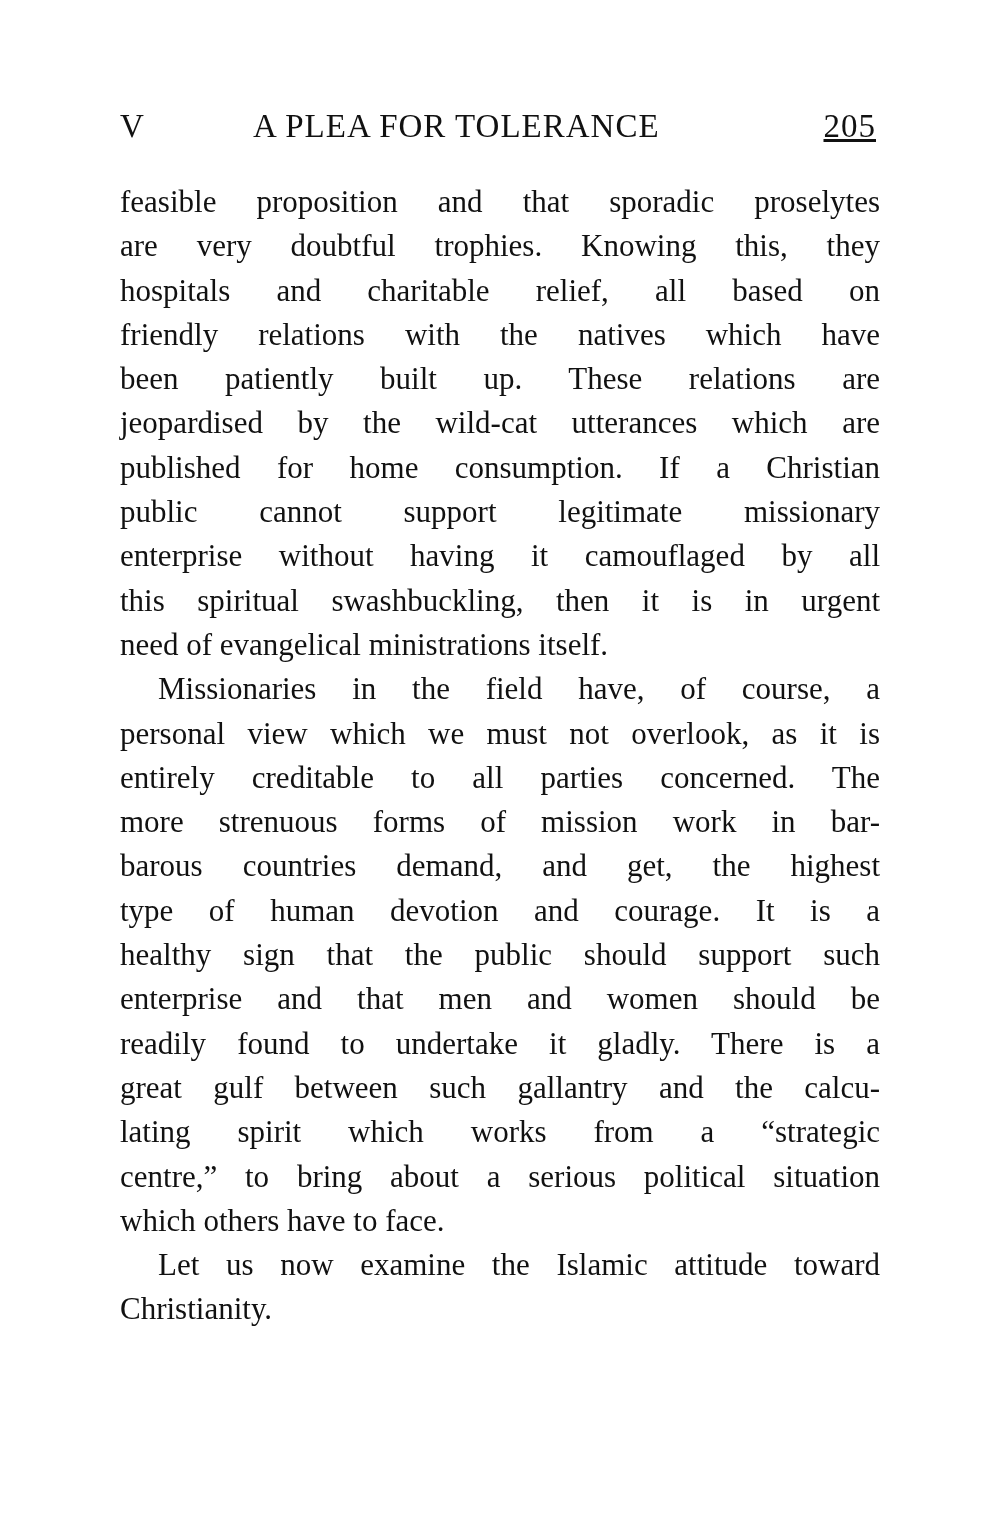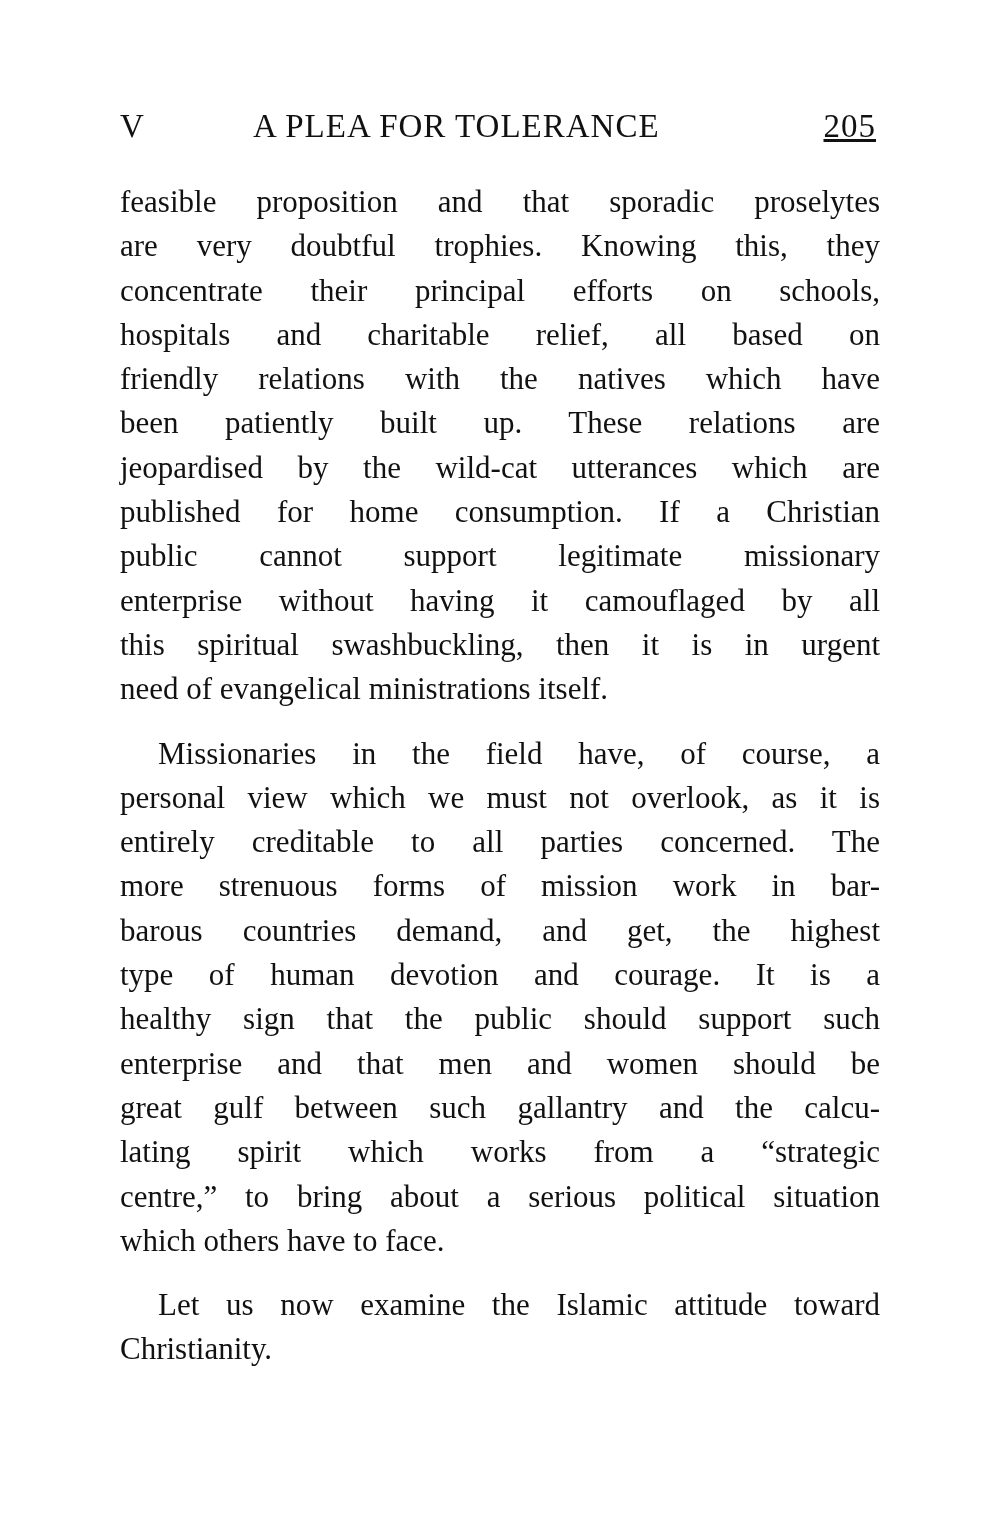--- a/index.html
+++ b/index.html
@@ -62,59 +62,58 @@
       text-align: justify;
       text-align-last: justify;
       white-space: nowrap;
       overflow: visible;
     }
     .line.last {
       text-align-last: left;
     }
     .line.indent {
       padding-left: 38px;
-      margin-top: 20px;
     }
   </style>
 </head>
 <body>
 
 <div class="page">
   <div class="running-head">
     <span class="chapter">V</span>
     <span class="title">A PLEA FOR TOLERANCE</span>
     <span class="pageno">205</span>
   </div>
 
   <div class="body-text">
 
     <div>
       <span class="line">feasible proposition and that sporadic proselytes</span>
       <span class="line">are very doubtful trophies.  Knowing this, they</span>
-      <span class="line">concentrate their principal efforts on schools,</span>
       <span class="line">hospitals and charitable relief, all based on</span>
       <span class="line">friendly relations with the natives which have</span>
       <span class="line">been patiently built up.  These relations are</span>
       <span class="line">jeopardised by the wild-cat utterances which are</span>
       <span class="line">published for home consumption.  If a Christian</span>
       <span class="line">public cannot support legitimate missionary</span>
       <span class="line">enterprise without having it camouflaged by all</span>
       <span class="line">this spiritual swashbuckling, then it is in urgent</span>
       <span class="line last">need of evangelical ministrations itself.</span>
     </div>
 
     <div>
       <span class="line indent">Missionaries in the field have, of course, a</span>
       <span class="line">personal view which we must not overlook, as it is</span>
       <span class="line">entirely creditable to all parties concerned.  The</span>
       <span class="line">more strenuous forms of mission work in bar-</span>
       <span class="line">barous countries demand, and get, the highest</span>
       <span class="line">type of human devotion and courage.  It is a</span>
       <span class="line">healthy sign that the public should support such</span>
       <span class="line">enterprise and that men and women should be</span>
+      <span class="line">readily found to undertake it gladly.  There is a</span>
       <span class="line">great gulf between such gallantry and the calcu-</span>
       <span class="line">lating spirit which works from a “strategic</span>
       <span class="line">centre,” to bring about a serious political situation</span>
       <span class="line last">which others have to face.</span>
     </div>
 
     <div>
       <span class="line indent">Let us now examine the Islamic attitude toward</span>
       <span class="line last">Christianity.</span>
     </div>

